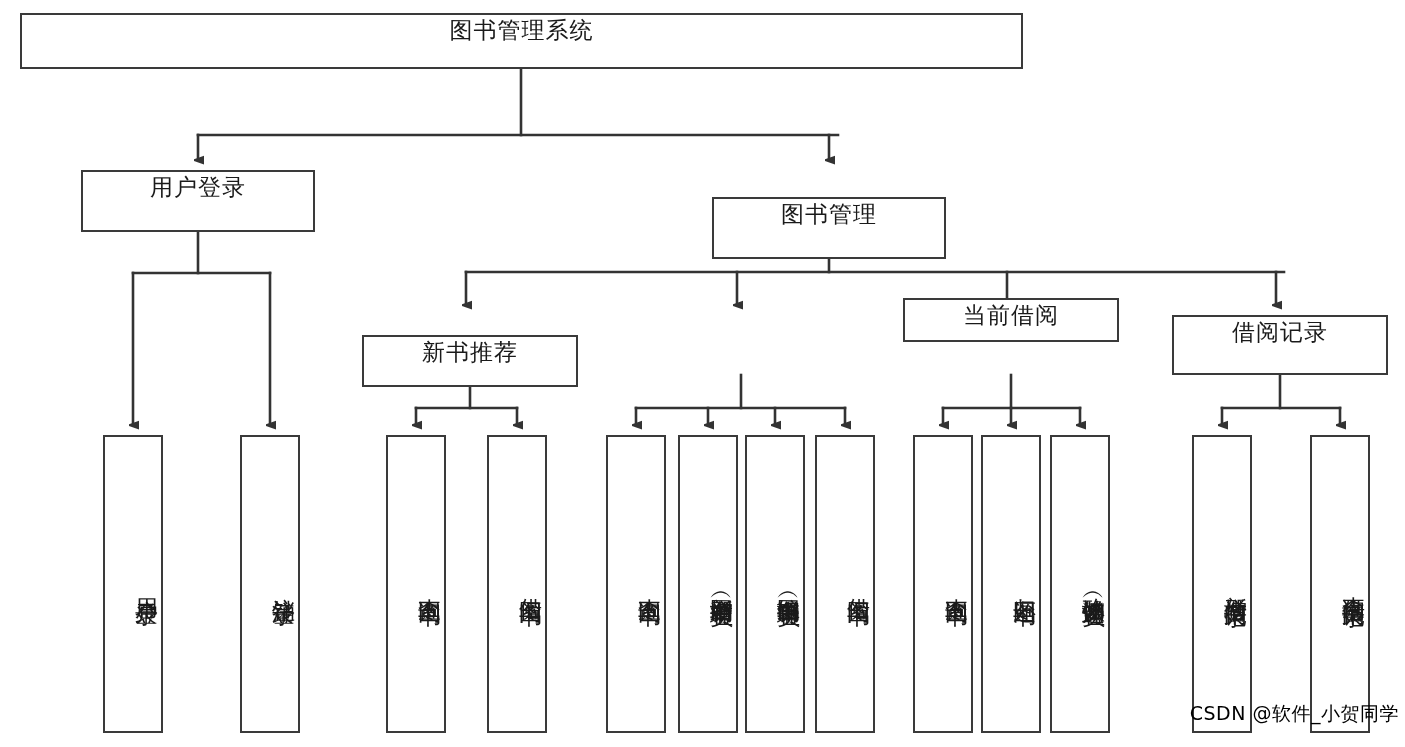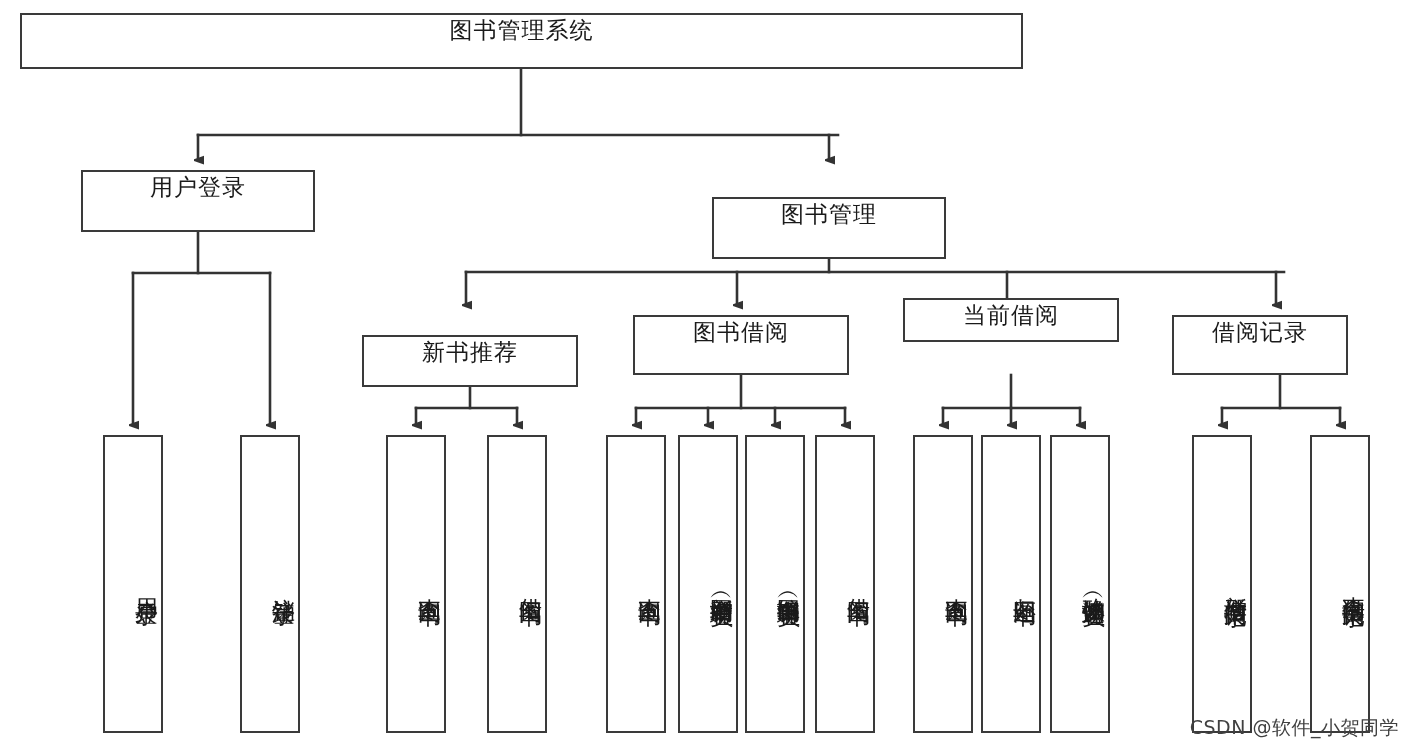--- a/index.html
+++ b/index.html
@@ -8,22 +8,22 @@
   #stage{position:relative;width:1405px;height:747px;background:#fff;}
   svg#wires{position:absolute;left:0;top:0;width:1405px;height:747px;}
   .node{position:absolute;box-sizing:border-box;background:#ffffff;
         border:2.5px solid #3a3a3a;display:flex;align-items:flex-start;
         justify-content:center;color:#1a1a1a;}
   .node.h{font-size:23px;letter-spacing:1px;}
   .node.v{writing-mode:vertical-rl;text-orientation:upright;
           font-size:23px;line-height:1.28;letter-spacing:2px;
           white-space:nowrap;padding:4px 0;}
   .node.v.tall{letter-spacing:1px;}
-  .watermark{position:absolute;right:6px;bottom:6px;font-size:19px;
-             color:#404040;letter-spacing:0.5px;white-space:nowrap;}
+  .watermark{position:absolute;right:6px;bottom:20px;font-size:19px;
+             color:#000000;letter-spacing:0.5px;white-space:nowrap;}
 </style>
 </head>
 <body>
 
 <div id="stage">
 
   <svg id="wires" viewBox="0 0 1405 747">
     <defs>
       <marker id="arrow" markerWidth="10" markerHeight="10" refX="4.6" refY="6.2" orient="auto" markerUnits="userSpaceOnUse">
         <path d="M0.3,0 L9.1,0 L4.7,12.5 Z" fill="#333333"></path>
@@ -80,27 +80,24 @@
   <div class="node h" style="left:81px;top:170px;width:234px;height:62px;">
     <span>用户登录</span>
   </div>
   <div class="node h" style="left:712px;top:170px;width:234px;height:62px;margin-top:27px;">
     <span>图书管理</span>
   </div>
 
   <div class="node h" style="left:362px;top:315px;width:216px;height:52px;margin-top:20px;">
     <span>新书推荐</span>
   </div>
-  <div class="node h" style="left:633px;top:315px;width:216px;height:60px;">
-    <span>图书借阅</span>
-  </div>
   <div class="node h" style="left:903px;top:298px;width:216px;height:44px;">
     <span>当前借阅</span>
   </div>
-  <div class="node h" style="left:1172px;top:315px;width:176px;height:60px;">
+  <div class="node h" style="left:1172px;top:315px;width:216px;height:60px;">
     <span>借阅记录</span>
   </div>
 
   <div class="node v" style="left:103px;top:435px;width:60px;height:298px;">
     <span>用户登录</span>
   </div>
   <div class="node v" style="left:240px;top:435px;width:60px;height:298px;">
     <span>注销登录</span>
   </div>
 

